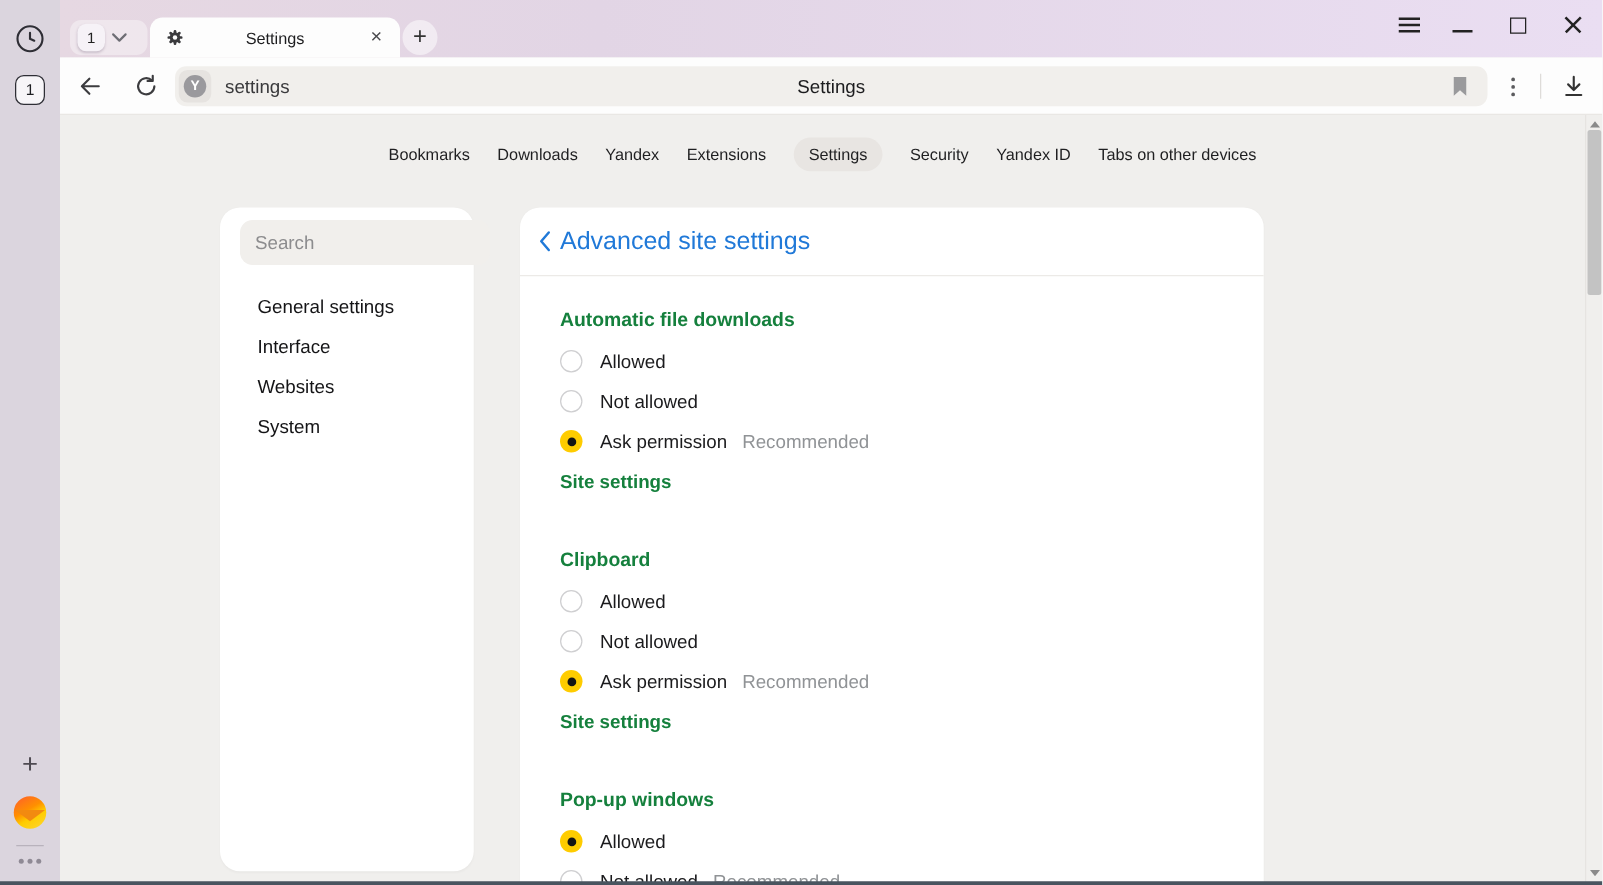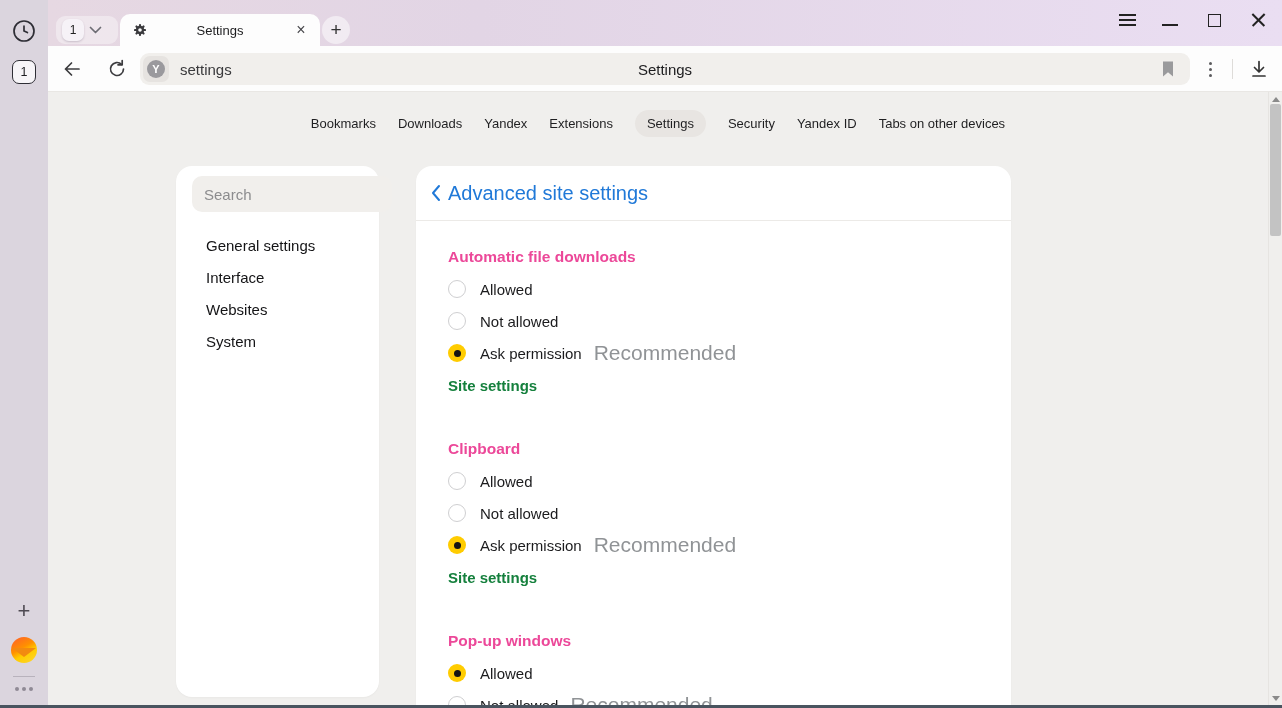--- a/index.html
+++ b/index.html
@@ -60,27 +60,27 @@
   .search-box { position:absolute; left:16px; top:10px; width:200px; height:36px; background:#f1efec; border:none; border-radius:10px; padding:0 12px; font-size:15px; color:#222; font-family:inherit; outline:none; }
   .search-box::placeholder { color:#8c8c8e; }
   .side-list { position:absolute; left:0; top:63px; width:100%; }
   .side-item { height:32px; display:flex; align-items:center; padding-left:30px; font-size:15px; color:#141416; cursor:pointer; }
 
   .main-card { position:absolute; left:368px; top:74px; width:595px; height:542px; background:#fff; border-radius:16px 16px 0 0; box-shadow:0 1px 2px rgba(0,0,0,0.03); overflow:hidden; }
   .main-header { height:55px; display:flex; align-items:center; padding-left:14px; border-bottom:1px solid #eceae7; cursor:pointer; }
   .main-title { margin-left:6px; font-size:20px; color:#2079d8; }
   .main-body { padding:20px 32px 0 32px; }
   .row { height:32px; display:flex; align-items:center; }
-  .sec-heading { font-size:15.5px; font-weight:bold; color:#ec4899;text-align:right; }
+  .sec-heading { font-size:15.5px; font-weight:bold; color:#15803d;text-align:right; }
   .section { margin-bottom:32px; }
   .radio { width:18px; height:18px; border-radius:50%; border:1.5px solid #cfcfd1; background:#fff; margin-right:14px; flex:none; position:relative; cursor:pointer; }
   .opt-row.selected .radio { border:none; background:#ffcc00; }
   .opt-row.selected .radio::after { content:''; position:absolute; left:5.5px; top:5.5px; width:7px; height:7px; border-radius:50%; background:#141414; }
   .opt-label { font-size:15px; color:#1b1b1d; }
-  .opt-note { font-size:21px; color:#909396; margin-left:12px; }
+  .opt-note { font-size:15px; color:#909396; margin-left:12px; }
   .site-link { font-size:15px; color:#15803d; cursor:pointer;font-weight:bold; }
   .opt-row { cursor:pointer; }
 
   
   .scrollbar { position:absolute; left:1268px; top:92px; width:14px; height:616px; background:#f0efed; border-left:1px solid #e6e4e1; z-index:6; }
   .sb-up { position:absolute; left:3px; top:5px; width:0; height:0; border-left:4px solid transparent; border-right:4px solid transparent; border-bottom:5px solid #8a8a8a; }
   .sb-down { position:absolute; left:3px; bottom:7px; width:0; height:0; border-left:4px solid transparent; border-right:4px solid transparent; border-top:5px solid #8a8a8a; }
   .sb-thumb { position:absolute; left:1px; top:12px; width:11px; height:132px; background:#c3c3c3; border-radius:2px; cursor:grab; }
 
   .bottom-edge { position:absolute; left:0; bottom:0; width:100%; height:3px; background:#49545f; z-index:20; }

